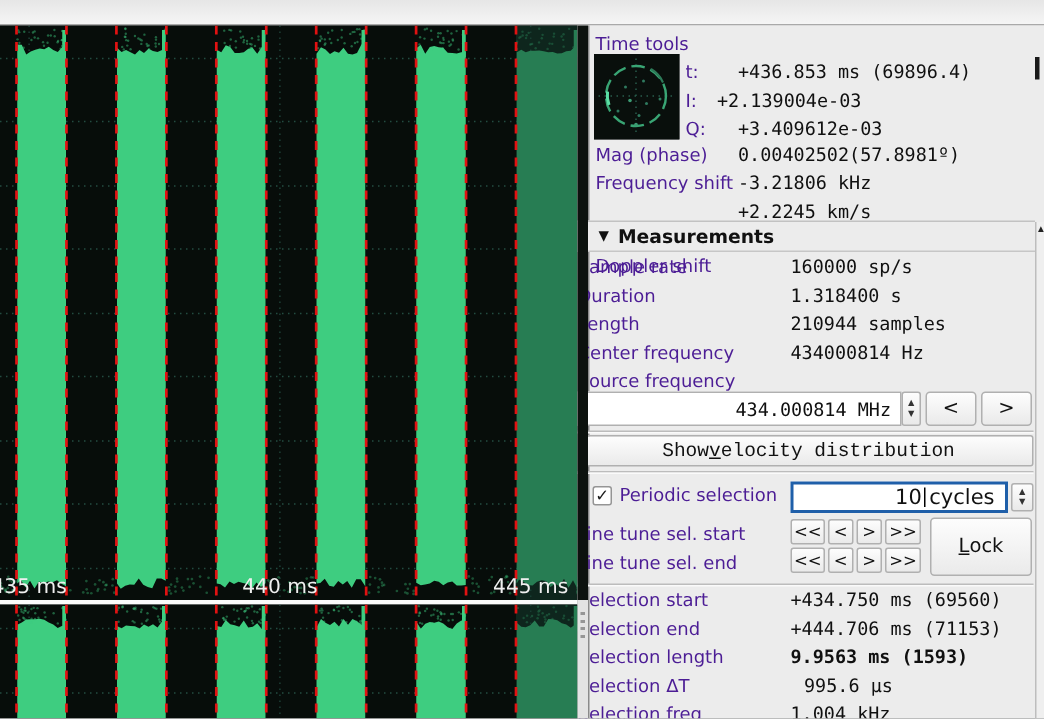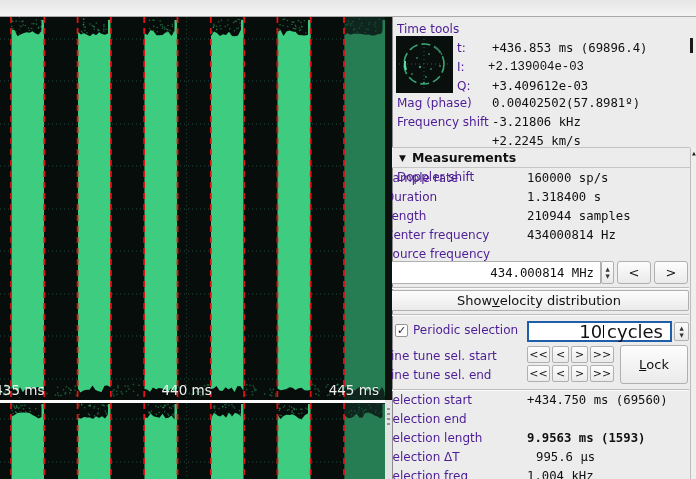--- a/index.html
+++ b/index.html
@@ -622,21 +622,21 @@
         <circle cx="24" cy="31" r="1.2" fill="#3c9a72"></circle>
       <circle cx="33" cy="18" r="1" fill="#2f7a5f"></circle>
         <circle cx="16" cy="38" r="1" fill="#2f7a5f"></circle>
       <circle cx="28" cy="47" r="1.2" fill="#3c9a72"></circle>
         <circle cx="44" cy="30" r="1" fill="#2f7a5f"></circle>
     </svg>
 
     <div class="abs lbl" style="left:64px;top:24px;">t:</div>
     <div class="abs val" style="left:99px;top:24px;">+436.853 ms (69896.4)</div>
     <div class="abs lbl" style="left:64px;top:43px;">I:</div>
-    <div class="abs val" style="left:95px;top:43px;font-family:Liberation Mono, monospace;">+2.139004e-03</div>
+    <div class="abs val" style="left:85px;top:43px;">+2.139004e-03</div>
     <div class="abs lbl" style="left:64px;top:62px;">Q:</div>
     <div class="abs val" style="left:99px;top:62px;">+3.409612e-03</div>
 
     <div class="abs lbl" style="left:4px;top:79px;">Mag (phase)</div>
     <div class="abs val" style="left:99px;top:79px;text-align:center;">0.00402502(57.8981º)</div>
     <div class="abs lbl" style="left:4px;top:98px;">Frequency shift</div>
     <div class="abs val" style="left:99px;top:98px;">-3.21806 kHz</div>
     <div class="abs lbl" style="left:4px;top:117px;margin-top:36px;">Doppler shift</div>
     <div class="abs val" style="left:99px;top:117px;">+2.2245 km/s</div>
 
@@ -661,33 +661,33 @@
     </div>
     <div class="spin" style="left:208px;top:244px;width:13px;height:23px;">
       <span>▲</span>
       <span>▼</span>
     </div>
     <div class="btn" style="left:224px;top:244px;width:34px;height:23px;">&lt;</div>
     <div class="btn" style="left:261px;top:244px;width:34px;height:23px;">&gt;</div>
 
     <div class="groove" style="top:270px;"></div>
 
-    <div class="btn" style="left:-4px;top:273px;width:300px;height:21px;border-radius:2px;">
+    <div class="btn" style="left:-4px;top:273px;width:300px;height:21px;border-radius:2px;font-family:Liberation Mono, monospace;">
       <span>Show </span>
         <span class="mn">v</span>
         <span>elocity distribution</span>
     </div>
 
     <div class="groove" style="top:297px;"></div>
 
     <div class="chk" style="left:2px;top:307px;">
       <span>✓</span>
     </div>
     <div class="abs lbl" style="left:20px;top:306px;">Periodic selection</div>
-    <div class="field right" style="left:134px;top:304px;width:145px;height:21px;border:2px solid #1f5fa9;padding-right:7px;font-size:18px;">
+    <div class="field right" style="left:134px;top:304px;width:145px;height:21px;border:2px solid #1f5fa9;padding-right:7px;font-size:14px;">
       <span>10</span>
       <span class="cursor"></span>
       <span>cycles</span>
     </div>
     <div class="spin" style="left:281px;top:305px;width:15px;height:19px;">
       <span>▲</span>
       <span>▼</span>
     </div>
 
     <div class="abs lbl" style="left:-8px;top:332px;">Fine tune sel. start</div>
@@ -705,20 +705,21 @@
     <div class="btn" style="left:227px;top:328px;width:68px;height:39px;">
       <span class="mn">L</span>
         <span>ock</span>
     </div>
 
     <div class="groove" style="top:372px;"></div>
 
     <div class="abs lbl" style="left:-8px;top:376px;">Selection start</div>
     <div class="abs val" style="left:134px;top:376px;">+434.750 ms (69560)</div>
     <div class="abs lbl" style="left:-8px;top:395px;">Selection end</div>
+    <div class="abs val" style="left:134px;top:395px;">+444.706 ms (71153)</div>
     <div class="abs lbl" style="left:-8px;top:414px;">Selection length</div>
     <div class="abs val" style="left:134px;top:414px;font-weight:bold;">9.9563 ms (1593)</div>
     <div class="abs lbl" style="left:-8px;top:433px;">Selection ΔT</div>
     <div class="abs val" style="left:143px;top:433px;">995.6 µs</div>
     <div class="abs lbl" style="left:-8px;top:452px;">Selection freq</div>
     <div class="abs val" style="left:134px;top:452px;">1.004 kHz</div>
 
     <div class="tick-thumb"></div>
     <div class="pscroll">
       <span class="arrow">▲</span>

